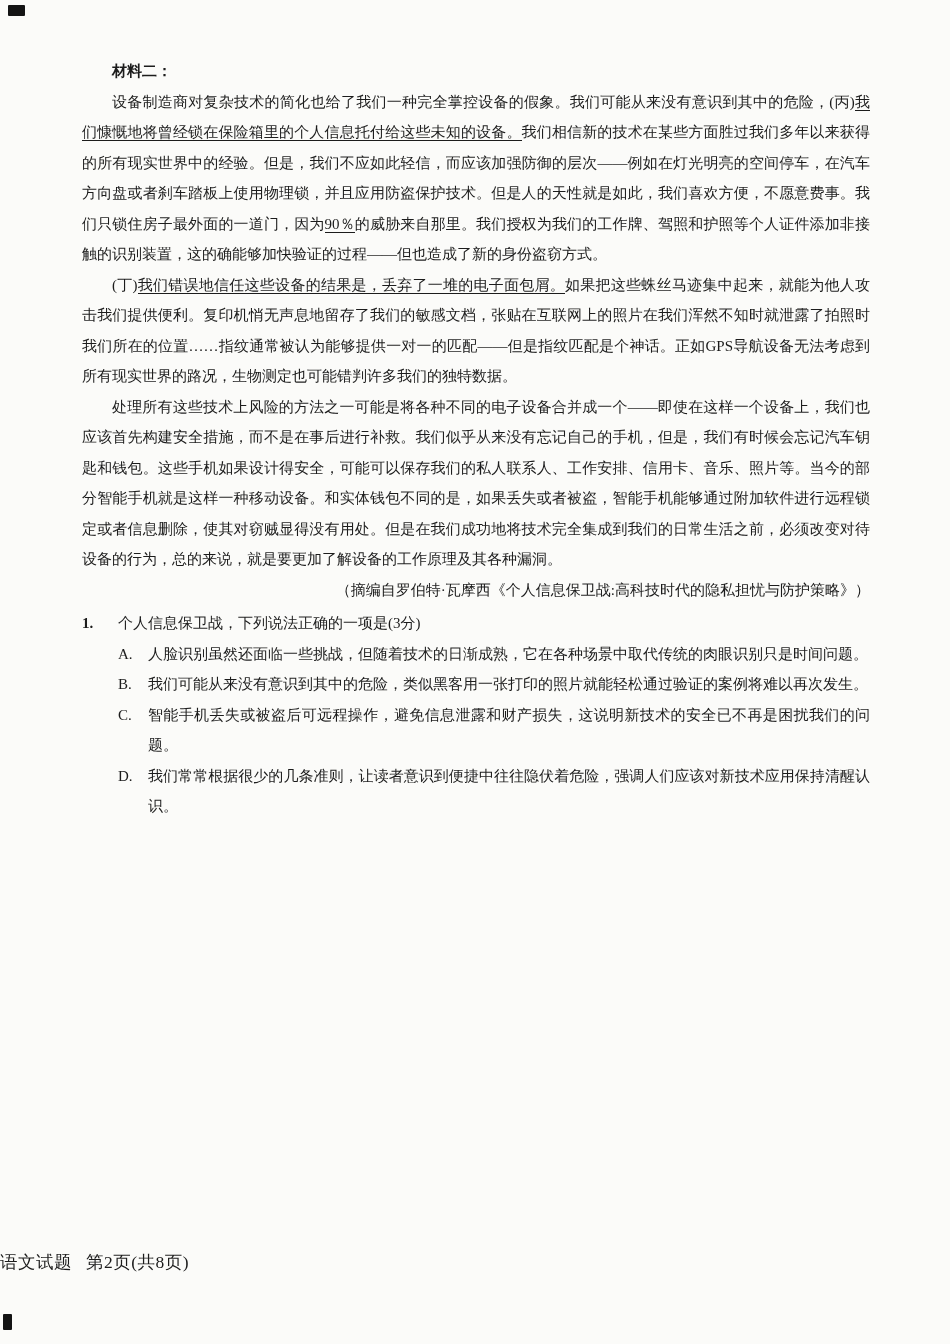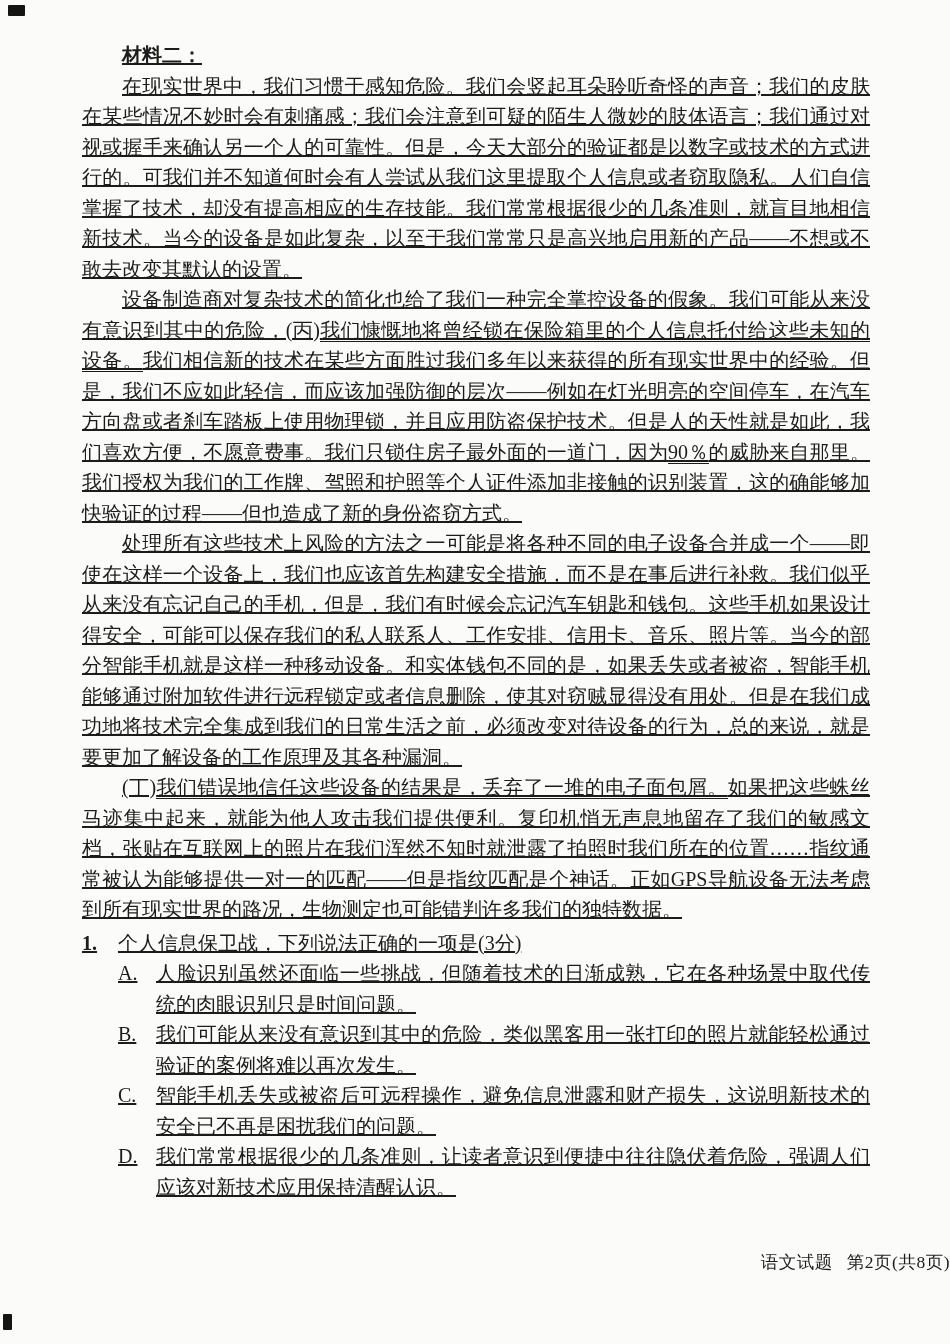--- a/index.html
+++ b/index.html
@@ -13,68 +13,67 @@
     color: #1c1c1c;
     position: relative;
     overflow: hidden;
   }
   .scan-mark { position: absolute; background: #141414; }
   .scan-mark.tl { left: 8px; top: 5px; width: 17px; height: 11px; border-radius: 1px; }
   .scan-mark.bl { left: 3px; bottom: 14px; width: 9px; height: 16px; border-radius: 1px; }
   .content {
     position: absolute;
     left: 82px;
-    top: 40px;
+    top: 56px;
     width: 788px;
-    font-size: 20px;
+    font-size: 15px;
     line-height: 30.5px;
     text-align: justify;
-    text-decoration: underline;
   }
   p.para { text-indent: 2em; }
   p.heading { text-indent: 2em; font-weight: 700; }
   .u { border-bottom: 1.5px solid #1c1c1c; }
   p.attribution { text-align: right; text-indent: 0; }
   .q-row { display: flex; margin-top: 3px; }
   .q-num { flex: 0 0 36px; font-weight: 700; }
   .q-stem { flex: 1; }
   .option { display: flex; padding-left: 36px; }
   .opt-label { flex: 0 0 30px; }
-  .opt-text { flex: 1; text-align: justify; margin-left: 8px; }
+  .opt-text { flex: 1; text-align: justify; }
   .footer {
     position: absolute;
     left: 0;
     right: 0;
     bottom: 70px;
-    text-align: right;
+    text-align: left;
     font-size: 17.5px;
     letter-spacing: 0.5px;
   }
   .footer .gap { display: inline-block; width: 14px; }
 </style>
 </head>
 <body>
 
 <div class="scan-mark tl"></div>
 <div class="scan-mark bl"></div>
 
 <div class="content">
 
   <p class="heading">
     <span>材料二：</span>
   </p>
 
-  <p class="para">在现实世界中，我们习惯于感知危险。我们会竖起耳朵聆听奇怪的声音；我们的皮肤在某些情况不妙时会有刺痛感；我们会注意到可疑的陌生人微妙的肢体语言；我们通过对视或握手来确认另一个人的可靠性。但是，今天大部分的验证都是以数字或技术的方式进行的。可我们并不知道何时会有人尝试从我们这里提取个人信息或者窃取隐私。人们自信掌握了技术，却没有提高相应的生存技能。我们常常根据很少的几条准则，就盲目地相信新技术。当今的设备是如此复杂，以至于我们常常只是高兴地启用新的产品——不想或不敢去改变其默认的设置。</p>
 
   <p class="para"><span>设备制造商对复杂技术的简化也给了我们一种完全掌控设备的假象。我们可能从来没有意识到其中的危险，(丙)</span><span class="u">我们慷慨地将曾经锁在保险箱里的个人信息托付给这些未知的设备。</span><span>我们相信新的技术在某些方面胜过我们多年以来获得的所有现实世界中的经验。但是，我们不应如此轻信，而应该加强防御的层次——例如在灯光明亮的空间停车，在汽车方向盘或者刹车踏板上使用物理锁，并且应用防盗保护技术。但是人的天性就是如此，我们喜欢方便，不愿意费事。我们只锁住房子最外面的一道门，因为</span><span class="u">90％</span><span>的威胁来自那里。我们授权为我们的工作牌、驾照和护照等个人证件添加非接触的识别装置，这的确能够加快验证的过程——但也造成了新的身份盗窃方式。</span></p>
 
+  <p class="para"><span>(丁)</span><span class="u">我们错误地信任这些设备的结果是，丢弃了一堆的电子面包屑。</span><span>如果把这些蛛丝马迹集中起来，就能为他人攻击我们提供便利。复印机悄无声息地留存了我们的敏感文档，张贴在互联网上的照片在我们浑然不知时就泄露了拍照时我们所在的位置……指纹通常被认为能够提供一对一的匹配——但是指纹匹配是个神话。正如GPS导航设备无法考虑到所有现实世界的路况，生物测定也可能错判许多我们的独特数据。</span></p>
+
   <p class="para">处理所有这些技术上风险的方法之一可能是将各种不同的电子设备合并成一个——即使在这样一个设备上，我们也应该首先构建安全措施，而不是在事后进行补救。我们似乎从来没有忘记自己的手机，但是，我们有时候会忘记汽车钥匙和钱包。这些手机如果设计得安全，可能可以保存我们的私人联系人、工作安排、信用卡、音乐、照片等。当今的部分智能手机就是这样一种移动设备。和实体钱包不同的是，如果丢失或者被盗，智能手机能够通过附加软件进行远程锁定或者信息删除，使其对窃贼显得没有用处。但是在我们成功地将技术完全集成到我们的日常生活之前，必须改变对待设备的行为，总的来说，就是要更加了解设备的工作原理及其各种漏洞。</p>
 
-  <p class="para"><span>(丁)</span><span class="u">我们错误地信任这些设备的结果是，丢弃了一堆的电子面包屑。</span><span>如果把这些蛛丝马迹集中起来，就能为他人攻击我们提供便利。复印机悄无声息地留存了我们的敏感文档，张贴在互联网上的照片在我们浑然不知时就泄露了拍照时我们所在的位置……指纹通常被认为能够提供一对一的匹配——但是指纹匹配是个神话。正如GPS导航设备无法考虑到所有现实世界的路况，生物测定也可能错判许多我们的独特数据。</span></p>
-
+  <p class="attribution">（摘编自罗伯特·瓦摩西《个人信息保卫战:高科技时代的隐私担忧与防护策略》）</p>
 
   <div class="q-row">
     <span class="q-num">1.</span>
     <span class="q-stem">个人信息保卫战，下列说法正确的一项是(3分)</span>
   </div>
 
   <div class="option">
     <span class="opt-label">A.</span>
     <span class="opt-text">人脸识别虽然还面临一些挑战，但随着技术的日渐成熟，它在各种场景中取代传统的肉眼识别只是时间问题。</span>
   </div>

